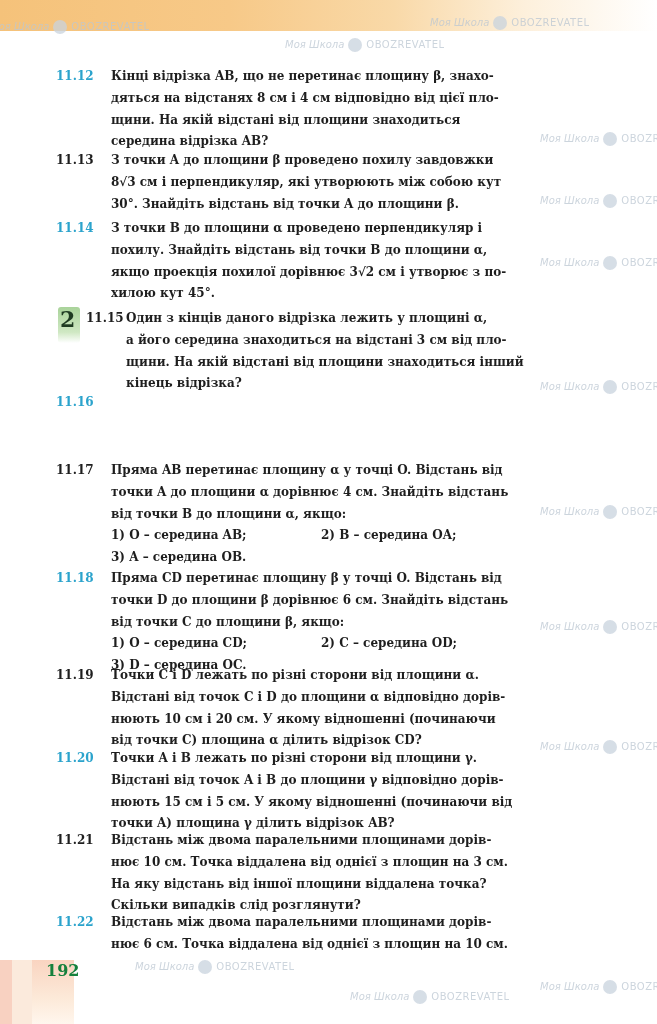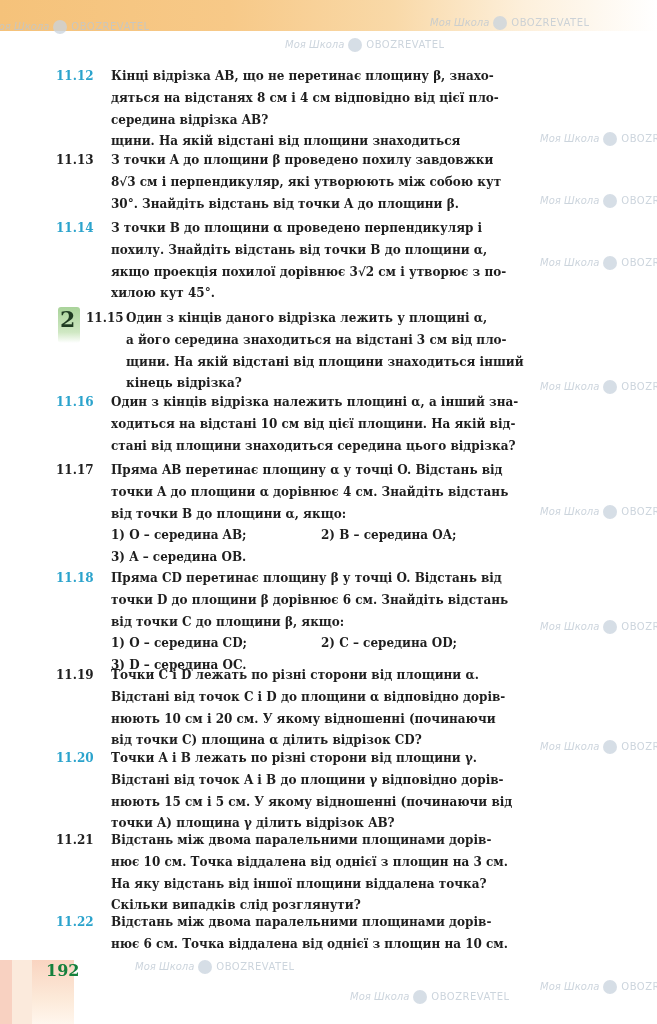--- a/index.html
+++ b/index.html
@@ -73,22 +73,22 @@
 
 <div class="level-badge">
   <span>2</span>
 </div>
 
 <div class="problem" style="top:66px">
   <span class="num blue">11.12</span>
   <div class="body">
     <div>Кінці відрізка AB, що не перетинає площину β, знахо-</div>
     <div>дяться на відстанях 8 см і 4 см відповідно від цієї пло-</div>
+    <div>щини. На якій відстані від площини знаходиться</div>
     <div>середина відрізка AB?</div>
-    <div>щини. На якій відстані від площини знаходиться</div>
   </div>
 </div>
 
 <div class="problem" style="top:150px">
   <span class="num">11.13</span>
   <div class="body">
     <div>З точки A до площини β проведено похилу завдовжки</div>
     <div>8√3 см і перпендикуляр, які утворюють між собою кут</div>
     <div>30°. Знайдіть відстань від точки A до площини β.</div>
   </div>
@@ -109,25 +109,20 @@
   <div class="body" style="margin-left:40px">
     <div>Один з кінців даного відрізка лежить у площині α,</div>
     <div>а його середина знаходиться на відстані 3 см від пло-</div>
     <div>щини. На якій відстані від площини знаходиться інший</div>
     <div>кінець відрізка?</div>
   </div>
 </div>
 
 <div class="problem" style="top:392px">
   <span class="num blue">11.16</span>
-  <div class="body">
-    <div>Один з кінців відрізка належить площині α, а інший зна-</div>
-    <div>ходиться на відстані 10 см від цієї площини. На якій від-</div>
-    <div>стані від площини знаходиться середина цього відрізка?</div>
-  </div>
 </div>
 
 <div class="problem" style="top:460px">
   <span class="num">11.17</span>
   <div class="body">
     <div>Пряма AB перетинає площину α у точці O. Відстань від</div>
     <div>точки A до площини α дорівнює 4 см. Знайдіть відстань</div>
     <div>від точки B до площини α, якщо:</div>
     <div class="opts">
       <span class="opt-col1">1) O – середина AB;</span><span>2) B – середина OA;</span>

